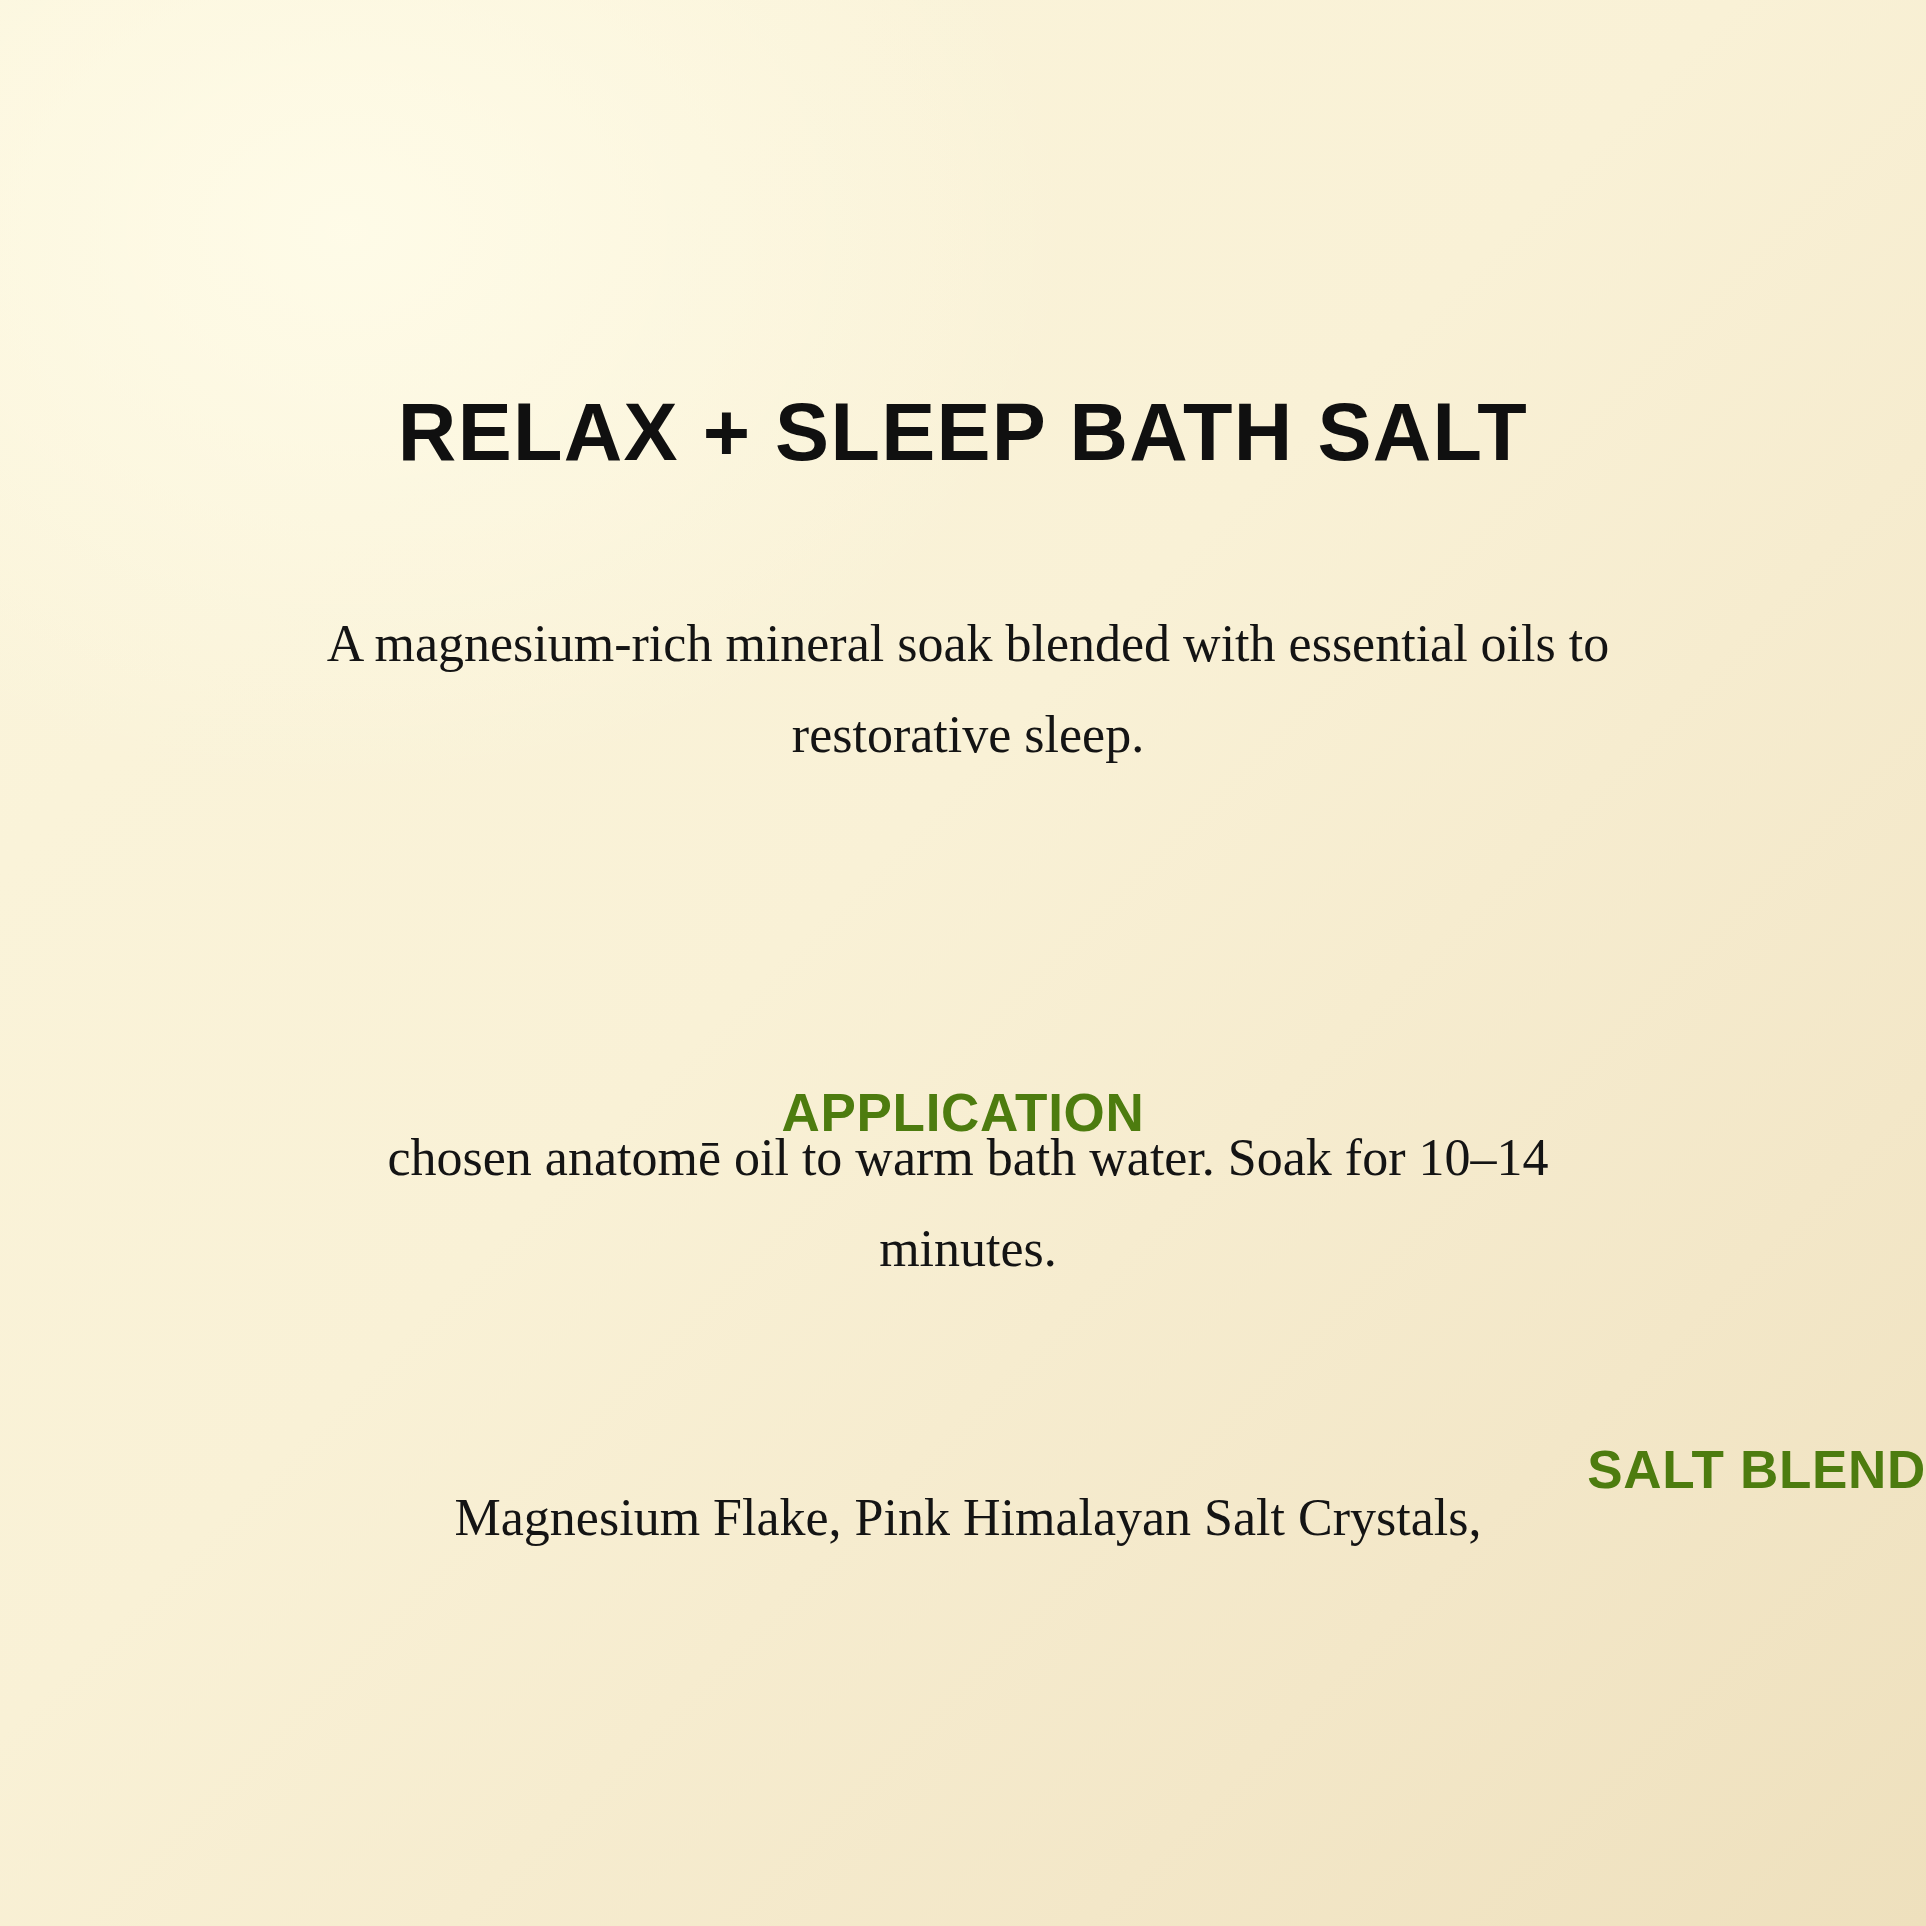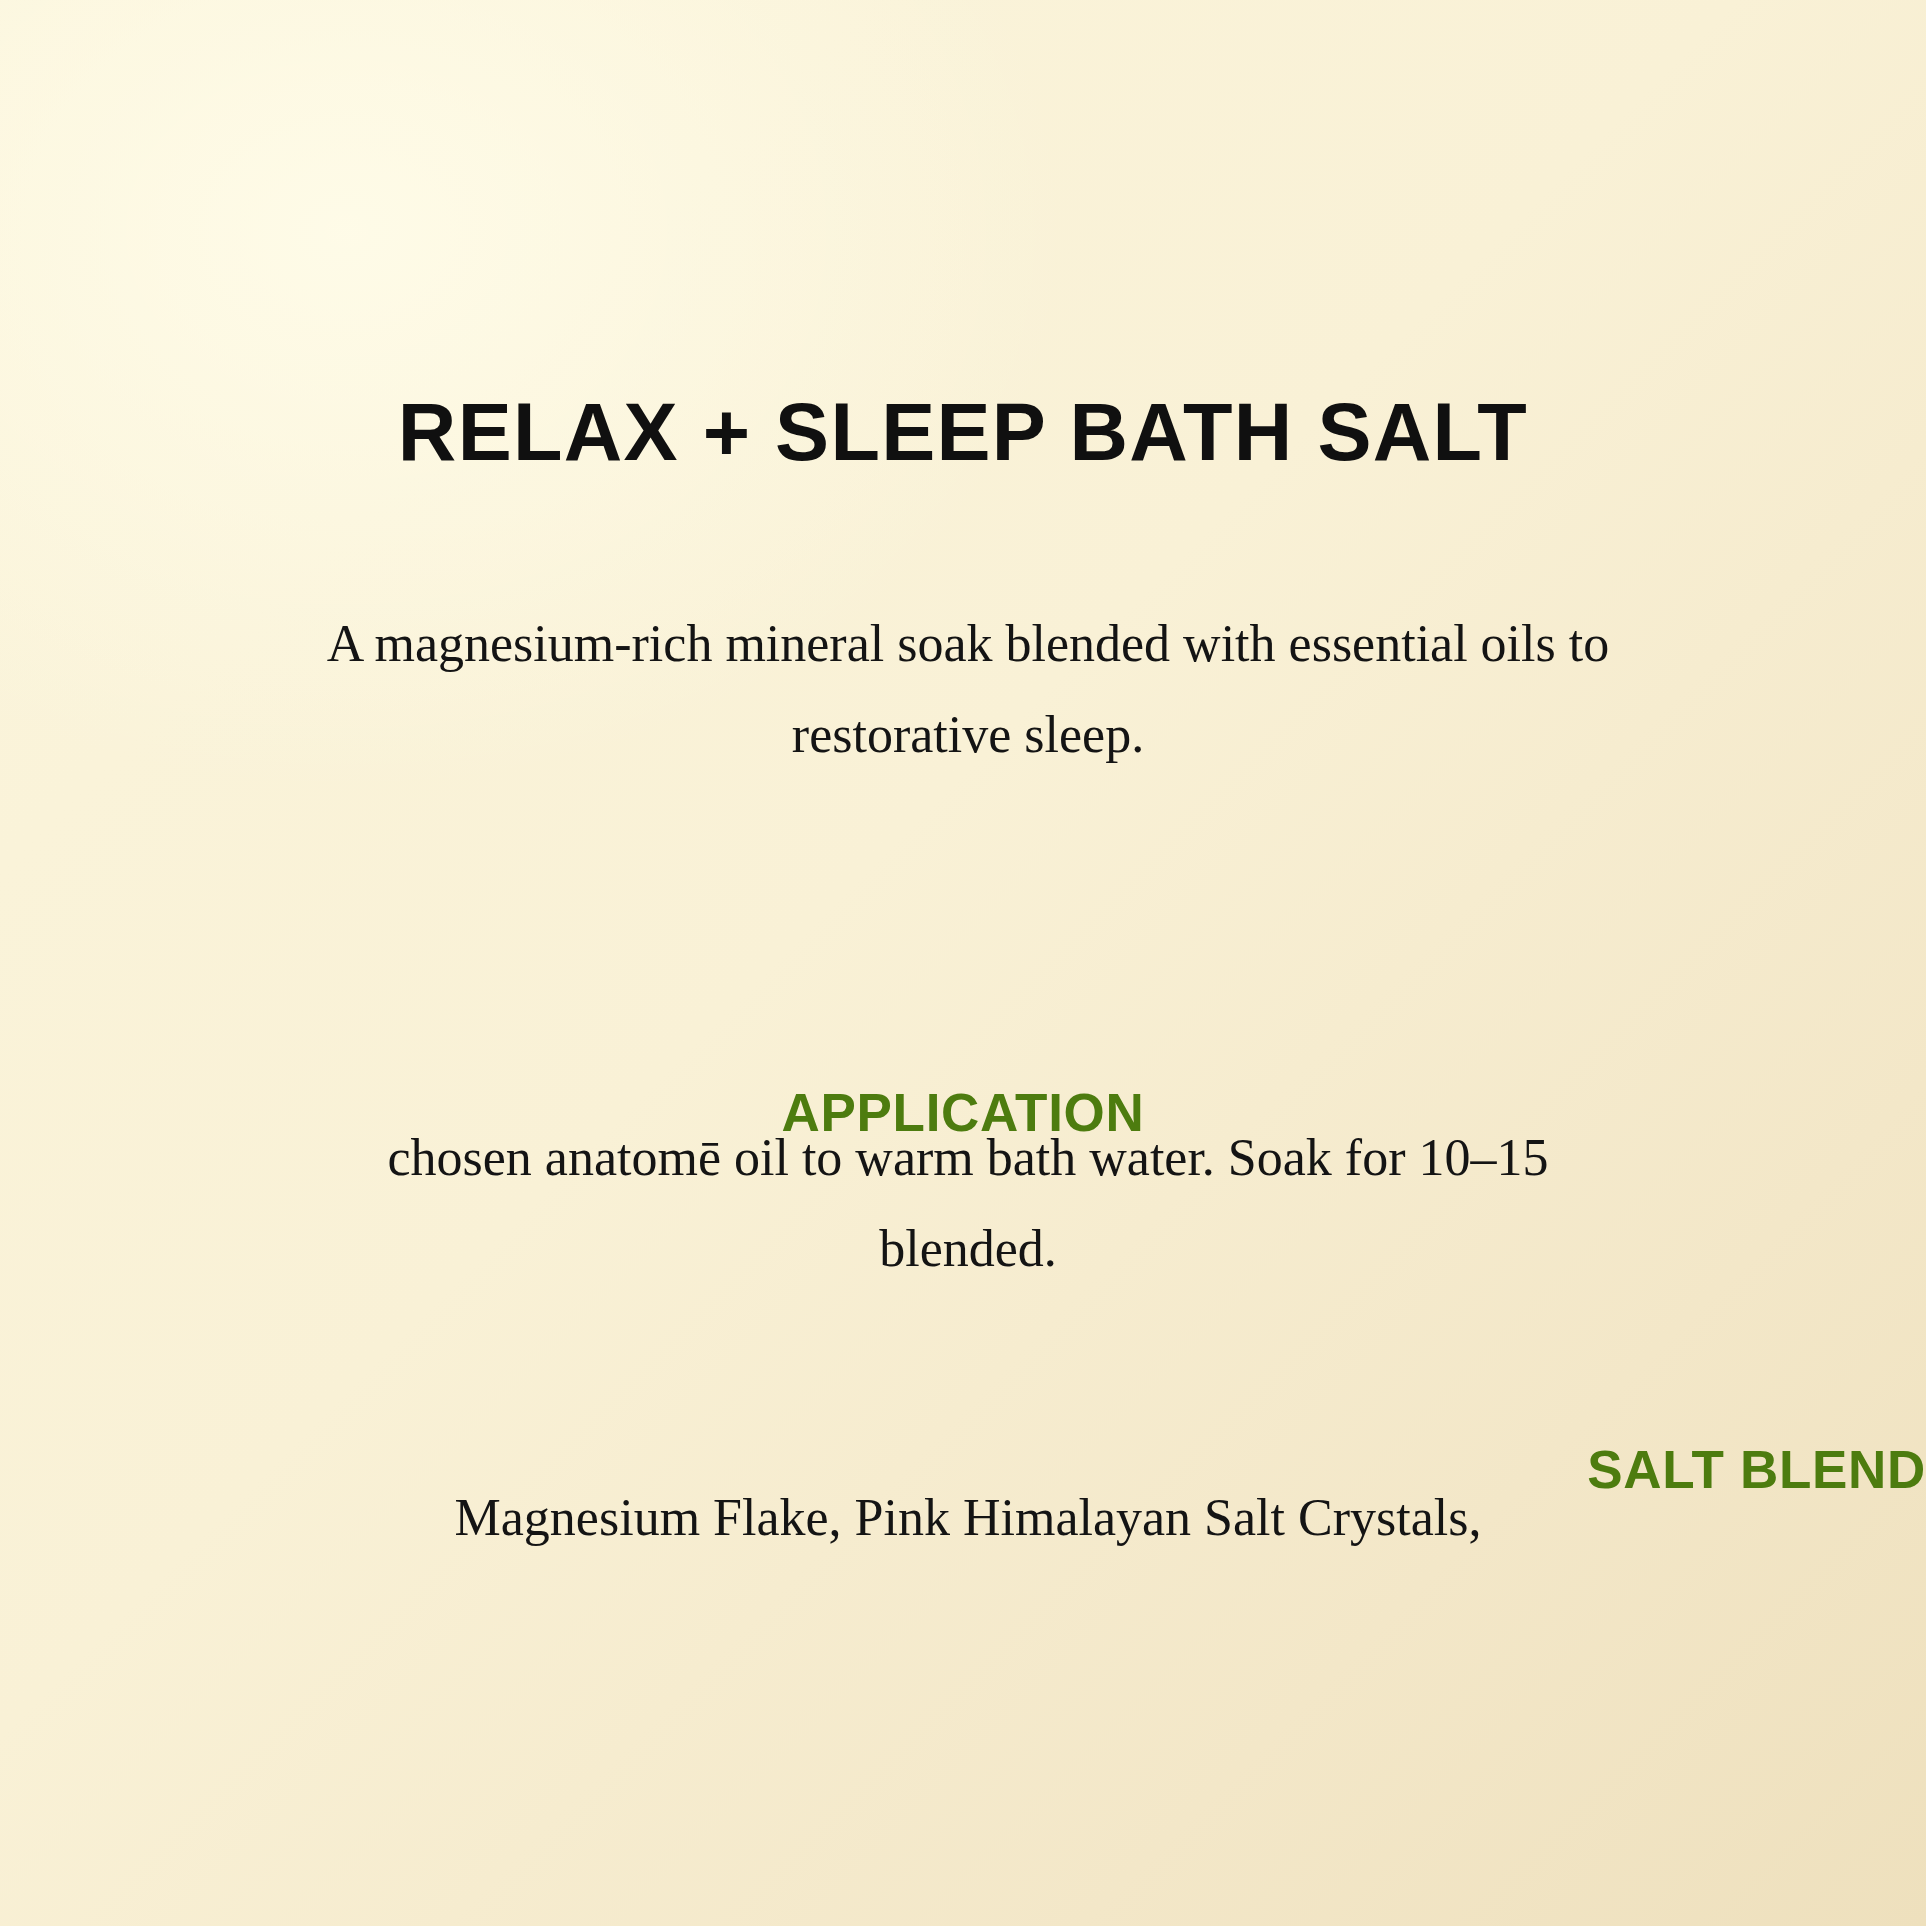--- a/index.html
+++ b/index.html
@@ -62,22 +62,22 @@
 <h1 class="block title">RELAX + SLEEP BATH SALT</h1>
 
 <div class="block body-text description">
   <span class="line">A magnesium-rich mineral soak blended with essential oils to</span>
   <span class="line">restorative sleep.</span>
 </div>
 
 <h2 class="block section-heading heading-application">APPLICATION</h2>
 
 <div class="block body-text application-body">
-  <span class="line">chosen anatomē oil to warm bath water. Soak for 10–15</span>
-  <span class="line">blended.</span>
+  <span class="line">chosen anatomē oil to warm bath water. Soak for 10–14</span>
+  <span class="line">minutes.</span>
 </div>
 
 <h2 class="block section-heading heading-saltblend">SALT BLEND</h2>
 
 <div class="block body-text saltblend-body">
   <span class="line">Magnesium Flake, Pink Himalayan Salt Crystals,</span>
 </div>
 
 
 </body></html>

